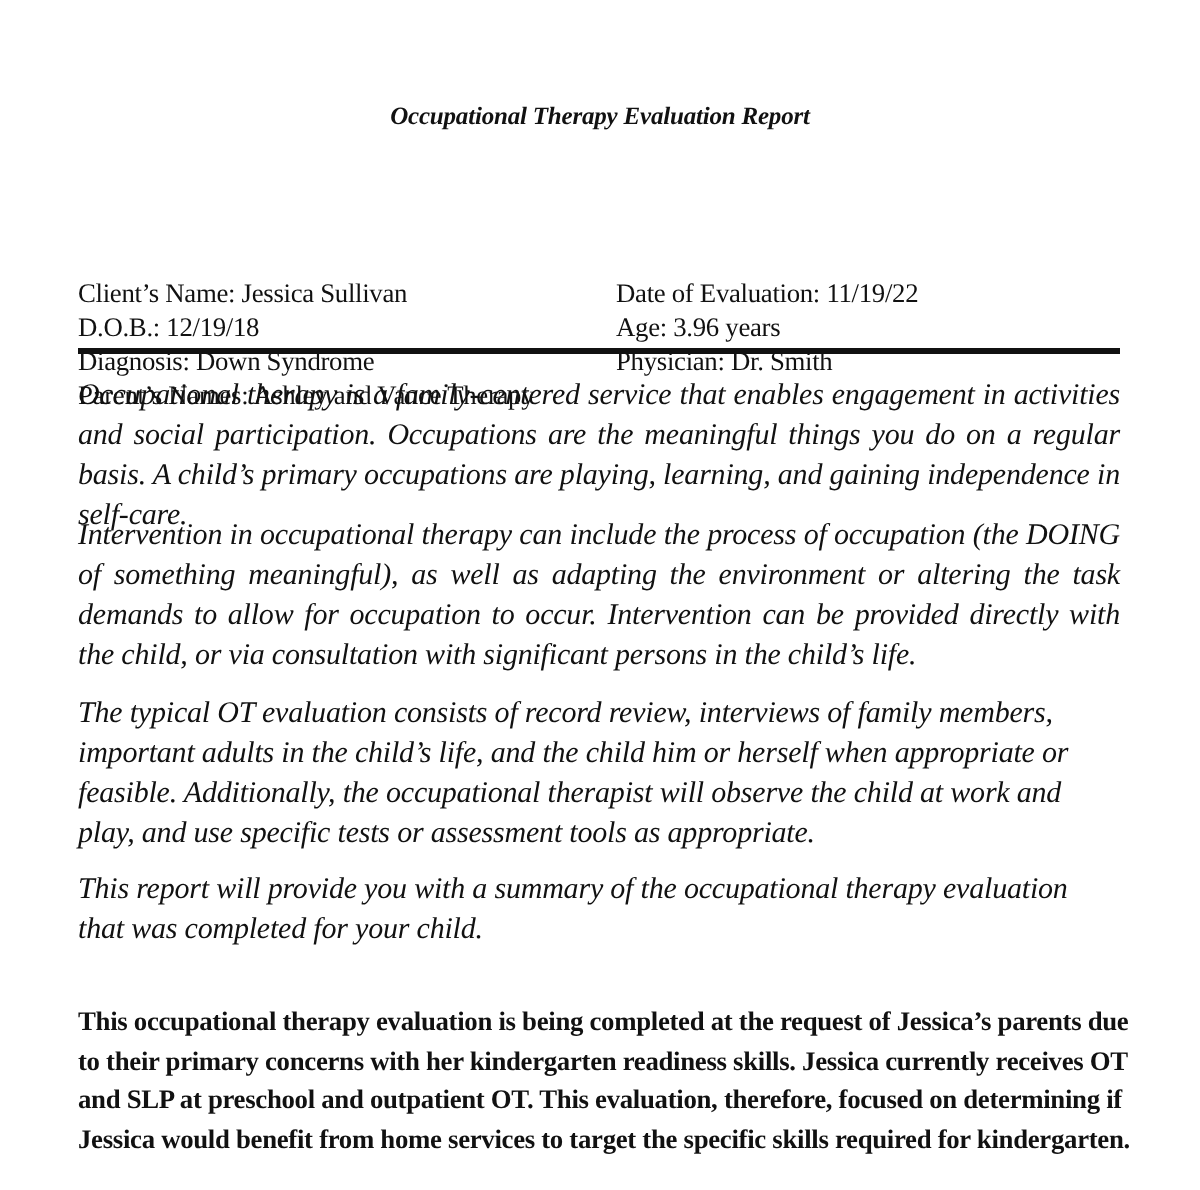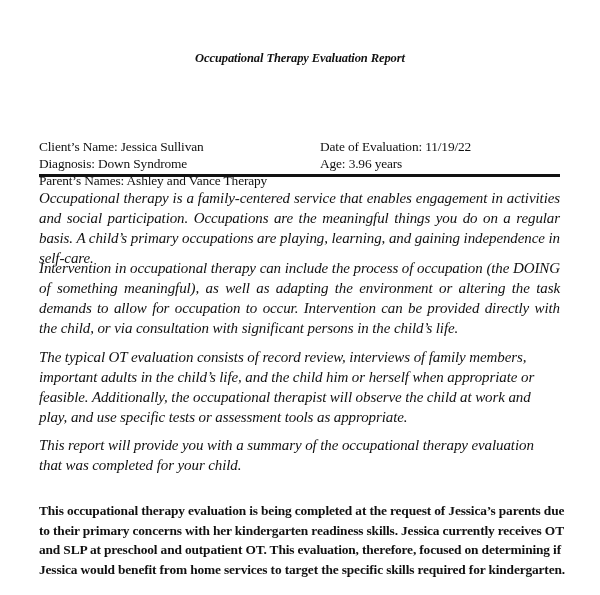--- a/index.html
+++ b/index.html
@@ -34,21 +34,21 @@
     }
     .info-col {
       position: absolute;
       top: 113px;
       font-size: 13.4px;
       line-height: 17px;
       letter-spacing: -0.15px;
       margin-top: 25px;
     }
     .info-left { left: 39px; }
-    .info-right { left: 320px; }
+    .info-right { left: 308px; }
     .info-line { white-space: nowrap; }
     .divider {
       position: absolute;
       left: 39px;
       top: 174px;
       width: 521px;
       height: 3px;
       background: #111111;
     }
     .para {
@@ -88,27 +88,29 @@
   </style>
 </head>
 <body>
 
 <div class="page">
 
   <div class="title">Occupational Therapy Evaluation Report</div>
 
   <div class="info-col info-left">
     <div class="info-line">Client’s Name: Jessica Sullivan</div>
+    <div class="info-line">D.O.B.: 12/19/18</div>
     <div class="info-line">Diagnosis: Down Syndrome</div>
     <div class="info-line">Parent’s Names: Ashley and Vance Therapy</div>
   </div>
 
   <div class="info-col info-right">
     <div class="info-line">Date of Evaluation: 11/19/22</div>
     <div class="info-line">Age: 3.96 years</div>
+    <div class="info-line">Physician: Dr. Smith</div>
   </div>
 
   <div class="divider"></div>
 
   <div class="para p1 justify">Occupational therapy is a family-centered service that enables engagement in activities and social participation. Occupations are the meaningful things you do on a regular basis. A child’s primary occupations are playing, learning, and gaining independence in self-care.</div>
   <div class="para p3">The typical OT evaluation consists of record review, interviews of family members, important adults in the child’s life, and the child him or herself when appropriate or feasible. Additionally, the occupational therapist will observe the child at work and play, and use specific tests or assessment tools as appropriate.</div>
   <div class="para p2 justify">Intervention in occupational therapy can include the process of occupation (the DOING of something meaningful), as well as adapting the environment or altering the task demands to allow for occupation to occur. Intervention can be provided directly with the child, or via consultation with significant persons in the child’s life.</div>
   <div class="para p4">This report will provide you with a summary of the occupational therapy evaluation that was completed for your child.</div>
 
   <div class="section-body">This occupational therapy evaluation is being completed at the request of Jessica’s parents due to their primary concerns with her kindergarten readiness skills. Jessica currently receives OT and SLP at preschool and outpatient OT. This evaluation, therefore, focused on determining if Jessica would benefit from home services to target the specific skills required for kindergarten.</div>

